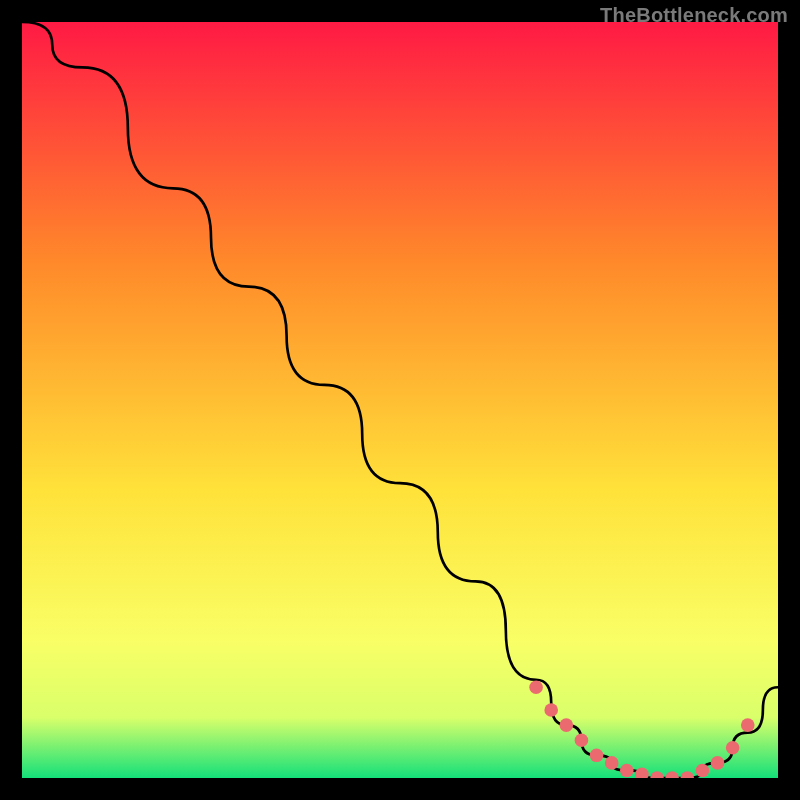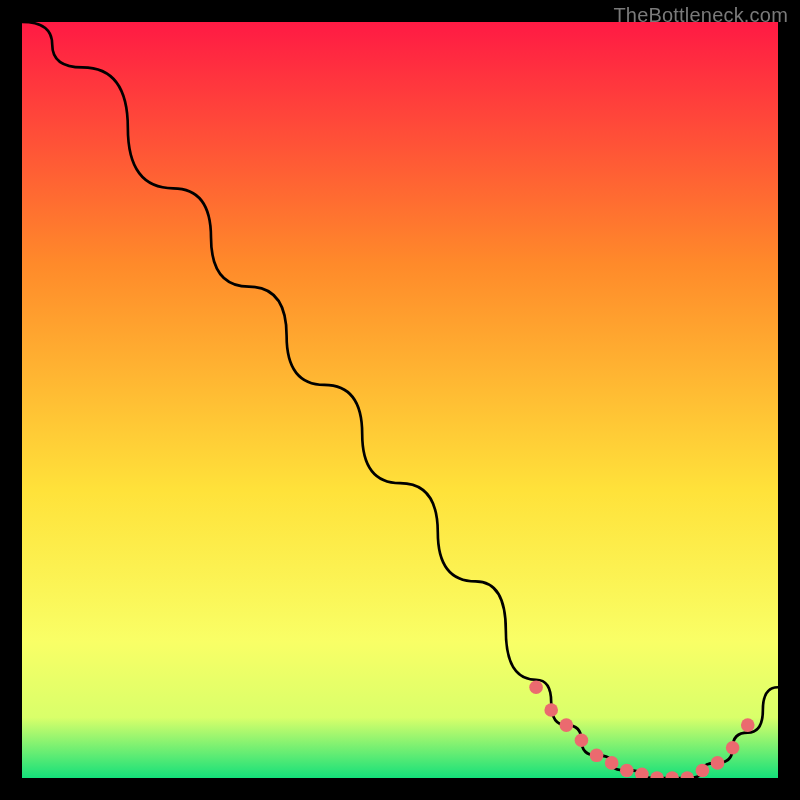--- a/index.html
+++ b/index.html
@@ -16,21 +16,21 @@
     width: 800px;
     height: 800px;
     background: #000;
   }
   .watermark {
     position: absolute;
     top: 4px;
     right: 12px;
     color: #7a7a7a;
     font-size: 20px;
-    font-weight: 400;
+    font-weight: 700;
     letter-spacing: 0.2px;
     z-index: 10;
     user-select: none;
   }
   .plot {
     position: absolute;
     left: 22px;
     top: 22px;
     width: 756px;
     height: 756px;

